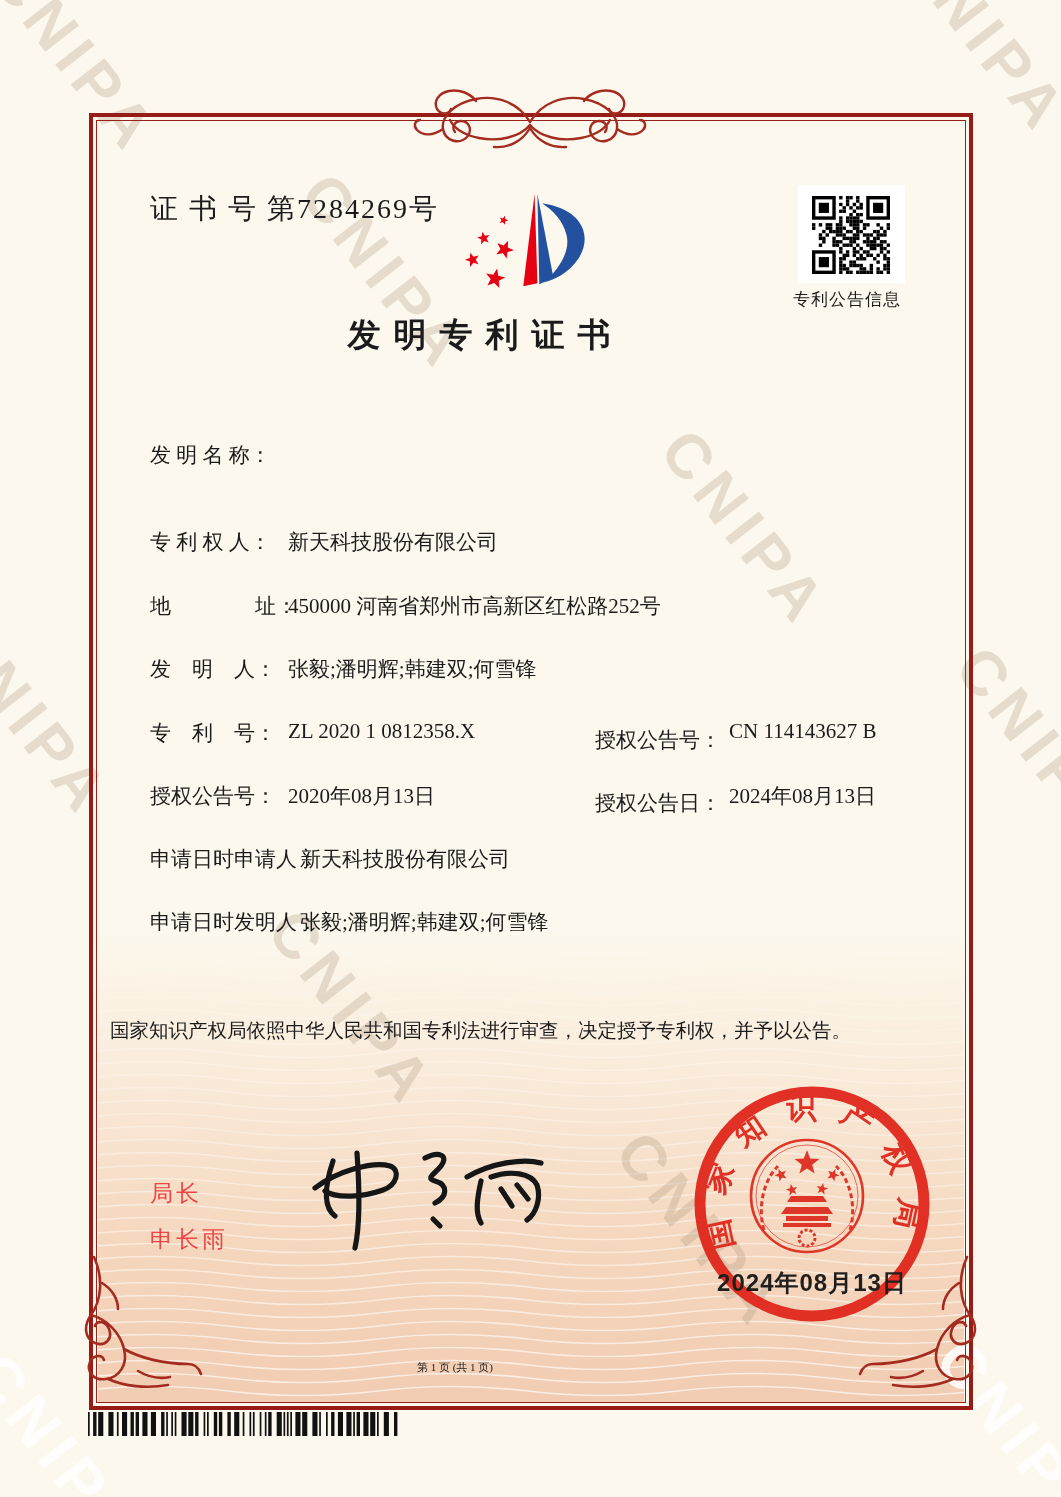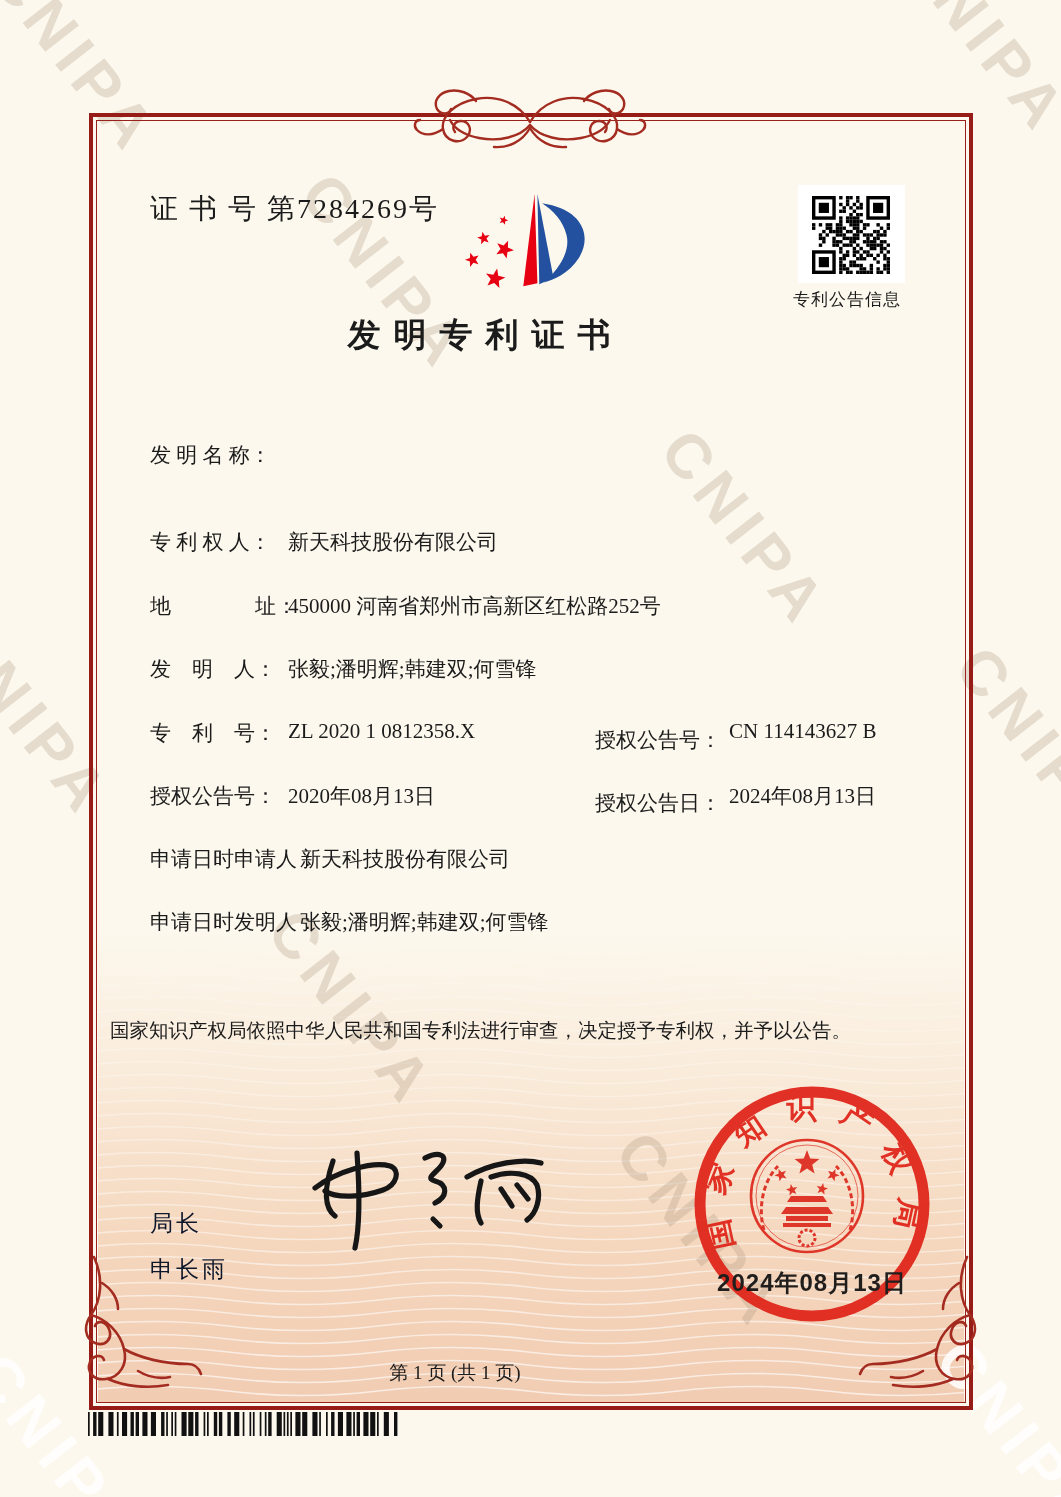--- a/index.html
+++ b/index.html
@@ -21,22 +21,22 @@
   .title{left:0;top:313px;width:951px;text-align:center;font-size:33px;font-weight:bold;
          letter-spacing:13px;padding-left:20px;box-sizing:border-box;z-index:4;}
   .row{left:0;top:0;width:877px;height:30px;z-index:4;font-size:21px;}
   .row span{position:absolute;white-space:nowrap;}
   .lbl{left:150px;}
   .val{left:288px;}
   .lbl2{left:595px;margin-top:7px;}
   .val2{left:729px;}
   .stmt{left:110px;width:841px;font-size:19.5px;z-index:4;white-space:nowrap;}
   .signer{left:150px;font-family:"Liberation Sans","DejaVu Sans",sans-serif;
-          font-size:23px;letter-spacing:3px;z-index:4;color:#0f172a;margin-top:30px;}
-  .footer{left:0;top:1360px;width:910px;text-align:center;font-size:19px;z-index:4;}
+          font-size:23px;letter-spacing:3px;z-index:4;color:#ef4444;}
+  .footer{left:0;top:1360px;width:910px;text-align:center;font-size:11px;z-index:4;}
   .qrpatch{left:798px;top:185px;width:107px;height:98px;background:#fff;z-index:4;}
   .qrcaption{left:793px;top:288px;width:112px;text-align:left;font-size:17px;letter-spacing:1px;z-index:4;}
   svg{display:block;}
 </style>
 </head>
 <body>
 
 <div class="page">
 
   <div class="abs peach">

